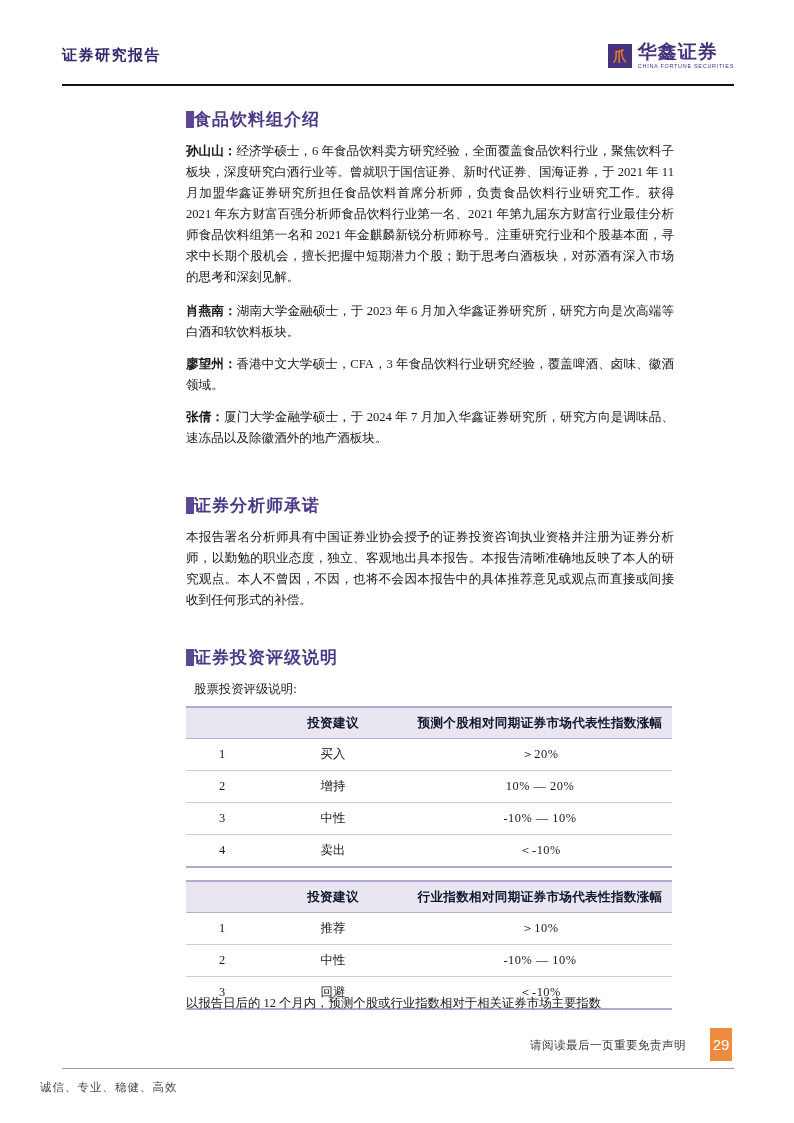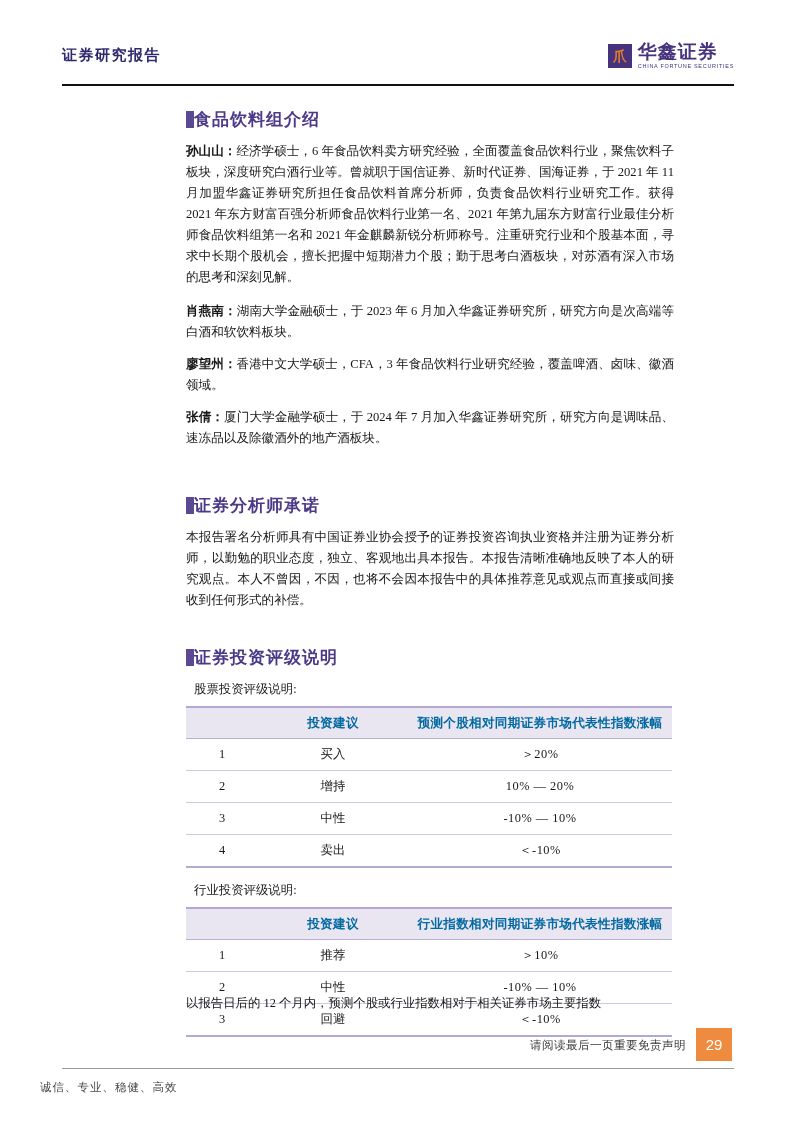--- a/index.html
+++ b/index.html
@@ -153,21 +153,21 @@
     text-align: center;
     font-family: "Liberation Serif", "DejaVu Serif", serif;
   }
   table.rating-table thead tr {
     background: #e9e6f2;
   }
   table.rating-table thead th {
     height: 30px;
     font-size: 12.6px;
     font-weight: bold;
-    color: #0369a1;
+    color: #0f172a;
     border-top: 2.5px solid #b3a9d4;
     border-bottom: 1px solid #b9b0d6;
     letter-spacing: 0.3px;
   }
   table.rating-table tbody td {
     height: 31px;
     font-size: 12.4px;
     color: #171717;
     border-bottom: 1px solid #cfc8e4;
   }
@@ -196,21 +196,21 @@
     right: 108px;
     top: 1038px;
     font-size: 11.6px;
     color: #3a3a3a;
     letter-spacing: 0.4px;
   }
   .page-badge {
     position: absolute;
     right: 62px;
     top: 1028px;
-    width: 36px;
+    width: 22px;
     height: 33px;
     background: #ef8b3f;
     color: #ffffff;
     display: flex;
     align-items: center;
     justify-content: center;
     font-size: 15px;
     font-family: "Liberation Sans", sans-serif;
   }
   .footer-rule {
@@ -308,21 +308,20 @@
         <tr>
           <td class="num-cell">4</td>
           <td>卖出</td>
           <td class="range-cell">＜-10%</td>
         </tr>
       </tbody>
     </table>
 
     <div class="gap-sm"></div>
 
-    <p class="table-caption">行业投资评级说明:</p>
 
     <table class="rating-table">
       <thead>
         <tr>
           <th class="col-no"></th>
           <th class="col-rec">投资建议</th>
           <th class="col-desc">行业指数相对同期证券市场代表性指数涨幅</th>
         </tr>
       </thead>
       <tbody>

